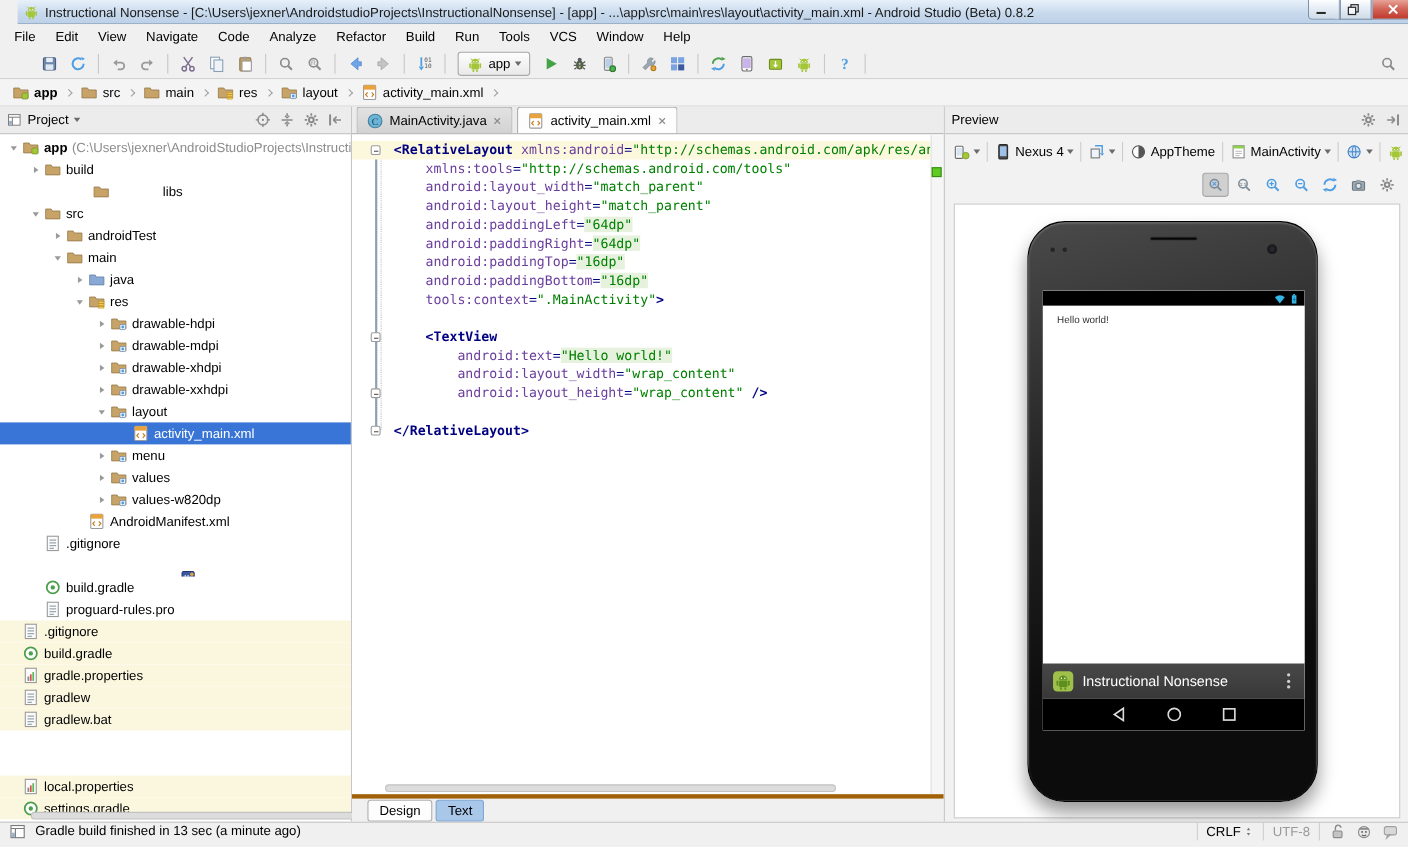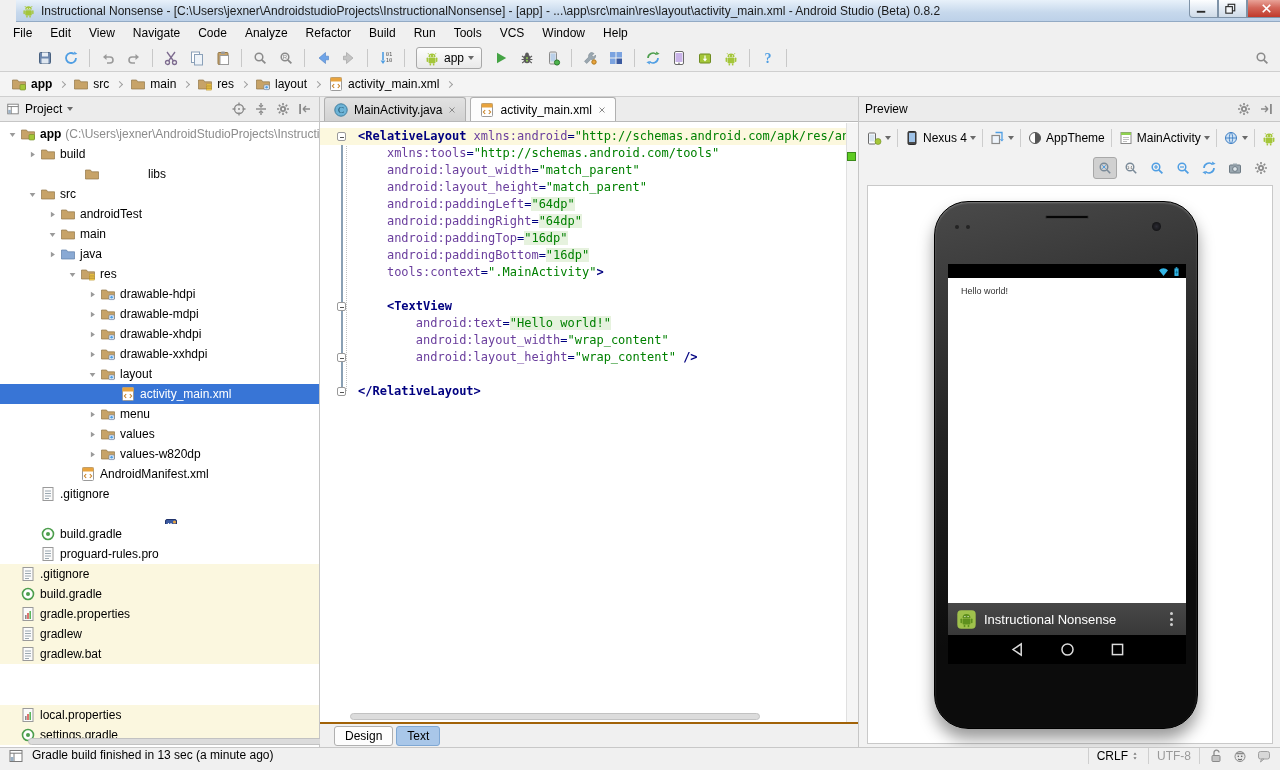--- a/index.html
+++ b/index.html
@@ -77,21 +77,21 @@
   .vh { color:var(--val); background:var(--vhbg); }
   .pl { color:#000; }
   .fold-mk { position:absolute; left:17px; top:4px; width:9px; height:9px; border:1px solid #9a9a9a; border-radius:2px; background:#fff; }
   .fold-mk:after { content:""; position:absolute; left:1.5px; right:1.5px; top:3.5px; height:1px; background:#555; }
   #gutter-class { position:absolute; left:3px; top:7px; width:15px; height:15px; }
   #scope-line { position:absolute; left:21px; top:14px; width:2px; height:254px; background:var(--scope); }
   #scope-dots { position:absolute; left:26px; top:14px; width:1px; height:254px; border-left:1px dotted #c0c0c0; }
   #error-stripe { position:absolute; right:0; top:26px; width:12px; height:686px; background:#f5f5f5; border-left:1px solid #e0e0e0; }
   #error-ok { position:absolute; right:2px; top:29px; width:9px; height:9px; background:var(--ok); border:1px solid #3a8a1a; }
   #ed-hscroll { position:absolute; left:30px; top:616px; width:410px; height:7px; background:#dcdcdc; border:1px solid #c2c2c2; border-radius:4px; }
-  #ed-bottom { position:absolute; left:0; top:625px; width:538px; height:25px; background:#f0f0f0; border-top:2px solid #a16207; display:flex; align-items:center; padding-left:14px; gap:3px; }
+  #ed-bottom { position:absolute; left:0; top:625px; width:538px; height:25px; background:#f0f0f0; border-top:4px solid #a16207; display:flex; align-items:center; padding-left:14px; gap:3px; }
   .b-tab { padding:2px 10px; border:1px solid #b0b0b0; background:#fdfdfd; border-radius:3px; }
   .b-tab.active { background:#a9c7e9; border-color:#7fa8d4; }
 
   
   #preview { position:absolute; left:858px; top:97px; width:422px; height:650px; background:#f2f2f2; border-left:1px solid #c6c6c6; }
   #pv-tb1 { position:absolute; left:0; top:26px; width:422px; height:30px; display:flex; align-items:center; padding:0 4px; }
   .pv-btn { display:flex; align-items:center; gap:3px; padding:2px 3px; border-radius:3px; white-space:nowrap; }
   .pv-sep { width:1px; height:18px; background:#cdcdcd; margin:0 3px; flex:none; }
   #pv-tb2 { position:absolute; left:0; top:56px; width:422px; height:30px; display:flex; align-items:center; justify-content:flex-end; padding-right:8px; gap:2px; }
   .pv-btn2 { width:24px; height:22px; display:flex; align-items:center; justify-content:center; border-radius:3px; }
@@ -601,21 +601,21 @@
             <path d="M4.5 6l3.5 5 3.5-5z" fill="#9a9a9a"></path>
           </svg>
         </span>
         <span class="ic">
           <svg viewBox="0 0 16 16" width="100%" height="100%">
             <path d="M1.5 4h5l1.2 1.8h6.8V13h-13z" fill="#c7a368" stroke="#927748" stroke-width="0.7"></path>
           </svg>
         </span>
         <span class="t-label">main</span>
       </div>
-      <div class="t-row" style="padding-left: 46px;">
+      <div class="t-row" style="padding-left: 66px;">
         <span class="t-arrow">
           <svg viewBox="0 0 16 16" width="100%" height="100%">
             <path d="M6 4.5l5 3.5-5 3.5z" fill="#9a9a9a"></path>
           </svg>
         </span>
         <span class="ic">
           <svg viewBox="0 0 16 16" width="100%" height="100%">
             <path d="M1.5 4h5l1.2 1.8h6.8V13h-13z" fill="#89a9d4" stroke="#5f7ea8" stroke-width="0.7"></path>
           </svg>
         </span>

